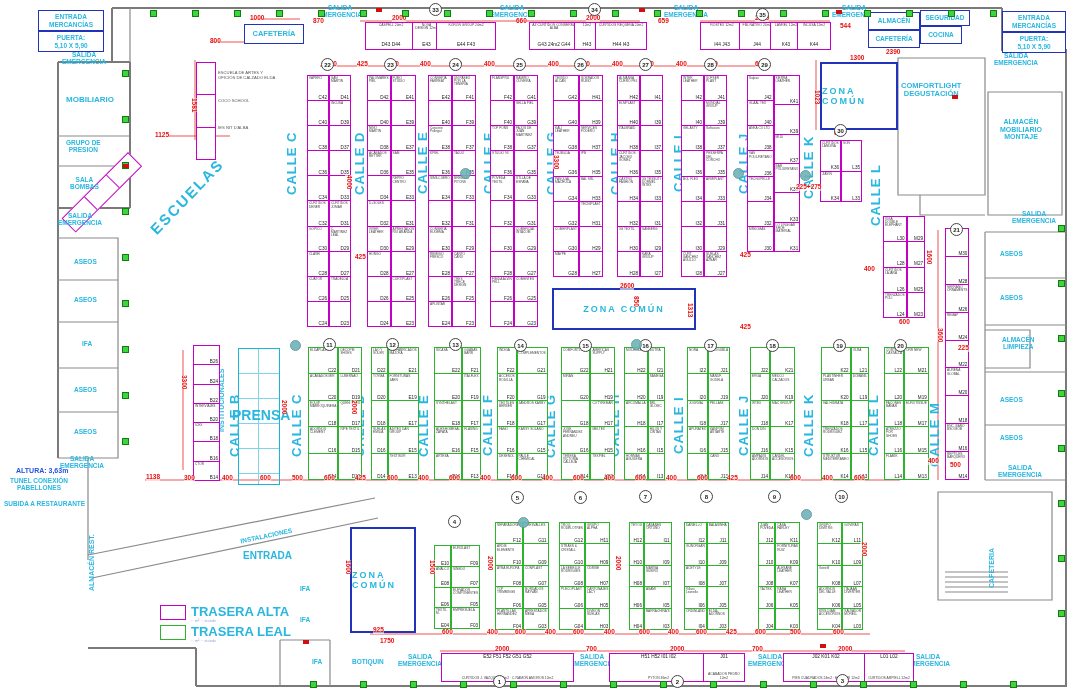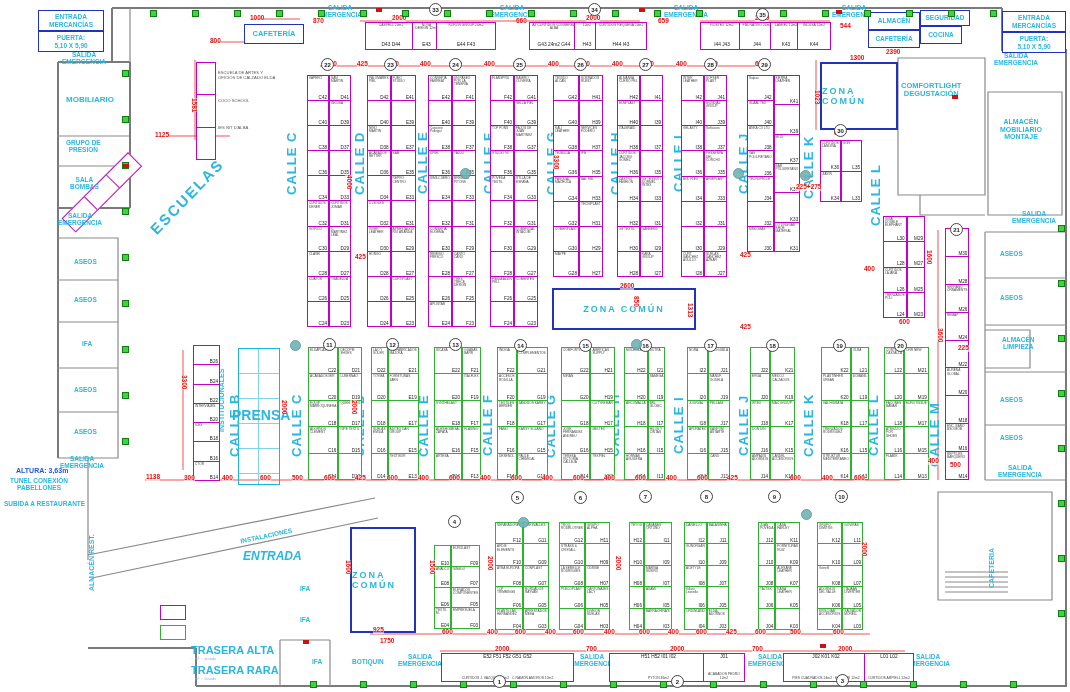--- a/index.html
+++ b/index.html
@@ -31,21 +31,21 @@
   .rowbox{position:absolute;border:1.3px solid #c400c4;background:#fff;display:flex;flex-direction:column;
       justify-content:space-between;padding:1px 2px;overflow:hidden;}
   .rowbox .nm{font-size:3.4px;color:#444;line-height:1;text-align:center;}
   .rowbox .cd{font-size:4.8px;color:#222;line-height:1;display:flex;justify-content:space-around;}
   .door{position:absolute;width:5px;height:5px;background:#3fd43f;border:1px solid #0f7d0f;}
   .redmark{position:absolute;width:6px;height:4px;background:#d01010;}
   .pillar{position:absolute;width:9px;height:9px;border-radius:50%;background:#6fb3b8;border:1px solid #58979c;opacity:.9;}
   .title{position:absolute;color:#29b7e0;font-size:17px;font-weight:bold;line-height:1.05;letter-spacing:1px;}
   .legend-row{position:absolute;display:flex;align-items:flex-start;gap:5px;}
   .swatch{width:24px;height:13px;border:1.6px solid;background:#fff;}
-  .legend-lab{color:#29b7e0;font-size:11px;font-weight:bold;line-height:1;margin-top:40px;}
+  .legend-lab{color:#29b7e0;font-size:13px;font-weight:bold;line-height:1;}
   .legend-note{color:#9ad;font-size:4px;line-height:1.4;}
   .prensa{position:absolute;border:1.4px solid #19b6d8;background:
       repeating-linear-gradient(to bottom,transparent 0 24px,#7fd4e8 24px 25px),
       linear-gradient(to right,transparent 0 19px,#7fd4e8 19px 20px,transparent 20px);}
   .school-strip{position:absolute;display:flex;flex-direction:column;border:1.4px solid #c400c4;background:#fff;}
   .school-strip div{flex:1;border-bottom:1px solid #c400c4;}
   .school-strip div:last-child{border-bottom:none;}
 </style>
 </head>
 <body>
@@ -101,21 +101,21 @@
   <div class="legend-row" style="left:160px;top:605px;">
     <div class="swatch" style="border-color:#c400c4;"></div>
     <div>
       <div class="legend-lab">TRASERA ALTA</div>
       <div class="legend-note">·· m² ·· stands</div>
     </div>
   </div>
   <div class="legend-row" style="left:160px;top:625px;">
     <div class="swatch" style="border-color:#2db32d;"></div>
     <div>
-      <div class="legend-lab">TRASERA RARA</div>
+      <div class="legend-lab">TRASERA LEAL</div>
       <div class="legend-note">·· m² ·· stands</div>
     </div>
   </div>
 
 <div class="bb" style="left: 38px; top: 10px; width: 64px; height: 19px;">ENTRADA
 MERCANCÍAS</div>
     <div class="bb" style="left: 38px; top: 31px; width: 64px; height: 19px;">PUERTA:
 5,10 X 5,90</div>
     <div class="cy" style="left: 62px; top: 51px;">SALIDA
 EMERGENCIA</div>
@@ -132,21 +132,21 @@
     <div class="cy" style="left: 74px; top: 386px;">ASEOS</div>
     <div class="cy" style="left: 74px; top: 428px;">ASEOS</div>
     <div class="cy" style="left: 60px; top: 455px;">SALIDA
 EMERGENCIA</div>
     <div class="cyb" style="left: 16px; top: 467px;">ALTURA: 3,63m</div>
     <div class="cy" style="left: 10px; top: 477px;">TUNEL  CONEXIÓN
 PABELLONES</div>
     <div class="cy" style="left: 4px; top: 500px;">SUBIDA  A  RESTAURANTE</div>
     <div class="vert" style="left: 88px; top: 520px; height: 85px;">ALMACÉN  REST.</div>
     <div class="cy" style="left: 240px; top: 532px; transform: rotate(-12deg);">INSTALACIONES</div>
-    <div class="cy" style="left: 243px; top: 550px; font-size: 12px; font-style: italic;">ENTRADA</div>
+    <div class="cy" style="left: 243px; top: 550px; font-size: 10px;">ENTRADA</div>
     <div class="cy" style="left: 300px; top: 585px;">IFA</div>
     <div class="cy" style="left: 300px; top: 616px;">IFA</div>
     <div class="cy" style="left: 312px; top: 658px;">IFA</div>
     <div class="cy" style="left: 352px; top: 658px;">BOTIQUIN</div>
     <div class="bb" style="left: 244px; top: 24px; width: 58px; height: 18px; font-size: 7.5px;">CAFETERÍA</div>
     <div class="cy" style="left: 318px; top: 4px;">SALIDA
 EMERGENCIA</div>
     <div class="cy" style="left: 490px; top: 4px;">SALIDA
 EMERGENCIA</div>
     <div class="cy" style="left: 664px; top: 4px;">SALIDA

